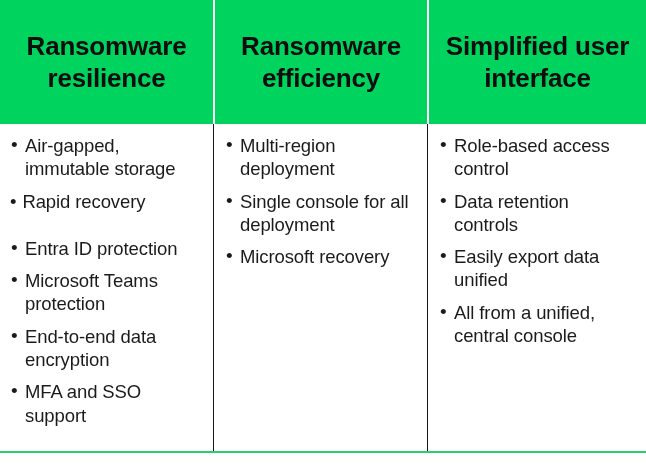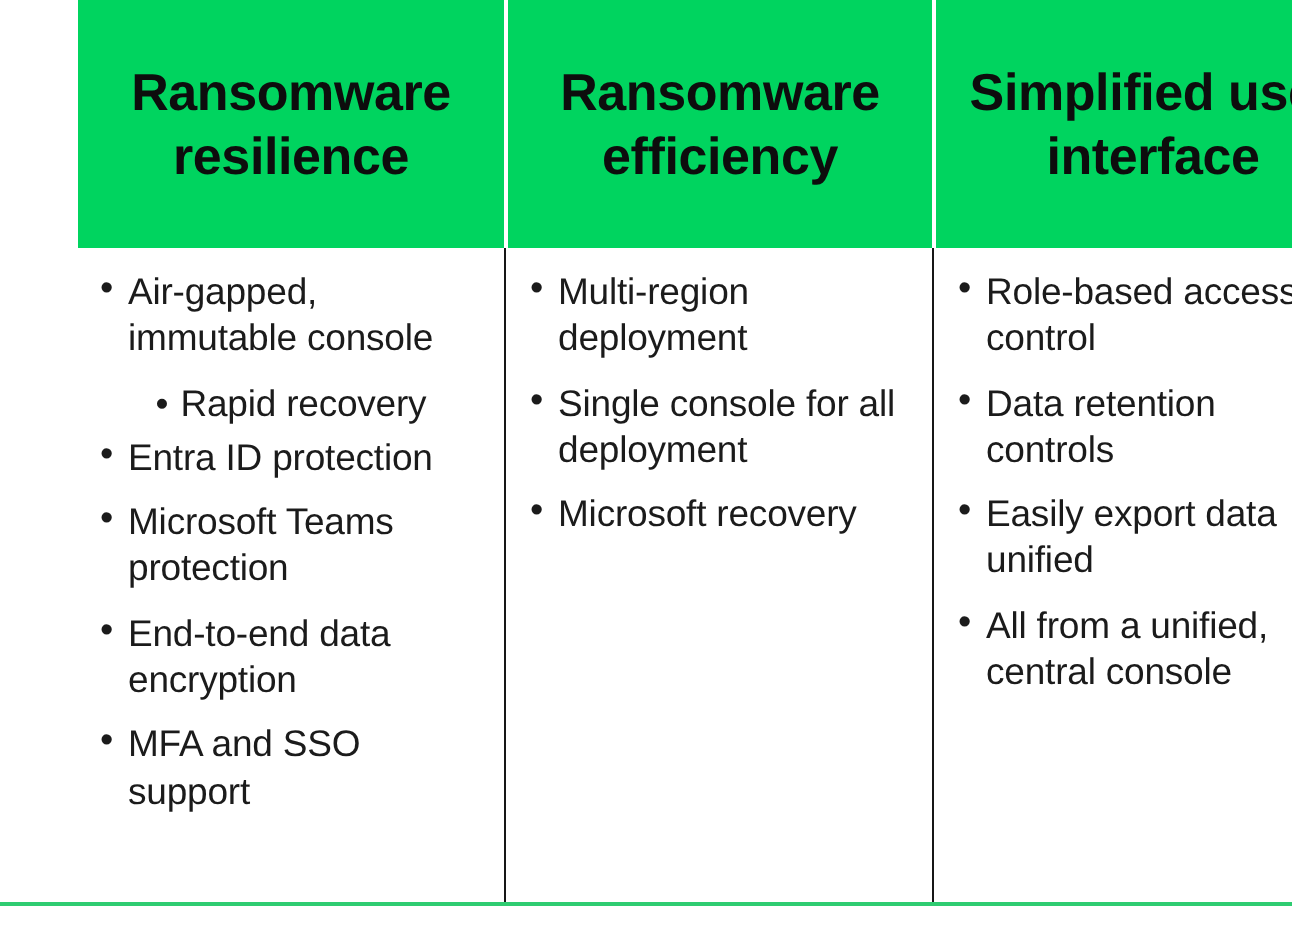--- a/index.html
+++ b/index.html
@@ -10,21 +10,20 @@
   body {
     font-family: "Liberation Sans", sans-serif;
   }
   .table-wrap {
     position: relative;
     width: 646px;
     height: 465px;
     background: #ffffff;
     overflow: hidden;
     box-sizing: border-box;
-    padding-left: 39px;
   }
   .grid {
     display: grid;
     grid-template-columns: 213px 2px 212px 2px 217px;
     grid-template-rows: 124px 1fr;
     width: 646px;
     height: 465px;
     box-sizing: border-box;
   }
   .head-cell {
@@ -89,22 +88,21 @@
     content: "\2022";
     position: absolute;
     left: 1px;
     top: -1px;
     font-size: 19px;
     color: #1b1b1b;
     line-height: 1.26;
   }
   ul.bullets li.centered {
     padding-left: 0;
-    text-align: center;
-    margin-bottom: 4px;
+    margin-bottom: 24px;
   }
   ul.bullets li.centered::before {
     content: "";
     display: none;
   }
   ul.bullets li.centered .inline-bullet {
     margin-right: 6px;
   }
 </style>
 </head>
@@ -120,21 +118,21 @@
     <div class="head-cell">
       <span>Ransomware efficiency</span>
     </div>
     <div class="head-gap"></div>
     <div class="head-cell">
       <span>Simplified user interface</span>
     </div>
 
     <div class="body-cell">
       <ul class="bullets">
-        <li><span>Air-gapped, immutable console</span></li>
+        <li><span>Air-gapped, immutable storage</span></li>
         <li class="centered"><span class="inline-bullet">•</span><span>Rapid recovery</span></li>
         <li><span>Entra ID protection</span></li>
         <li><span>Microsoft Teams protection</span></li>
         <li><span>End-to-end data encryption</span></li>
         <li><span>MFA and SSO support</span></li>
       </ul>
     </div>
 
     <div class="body-div"></div>
 

